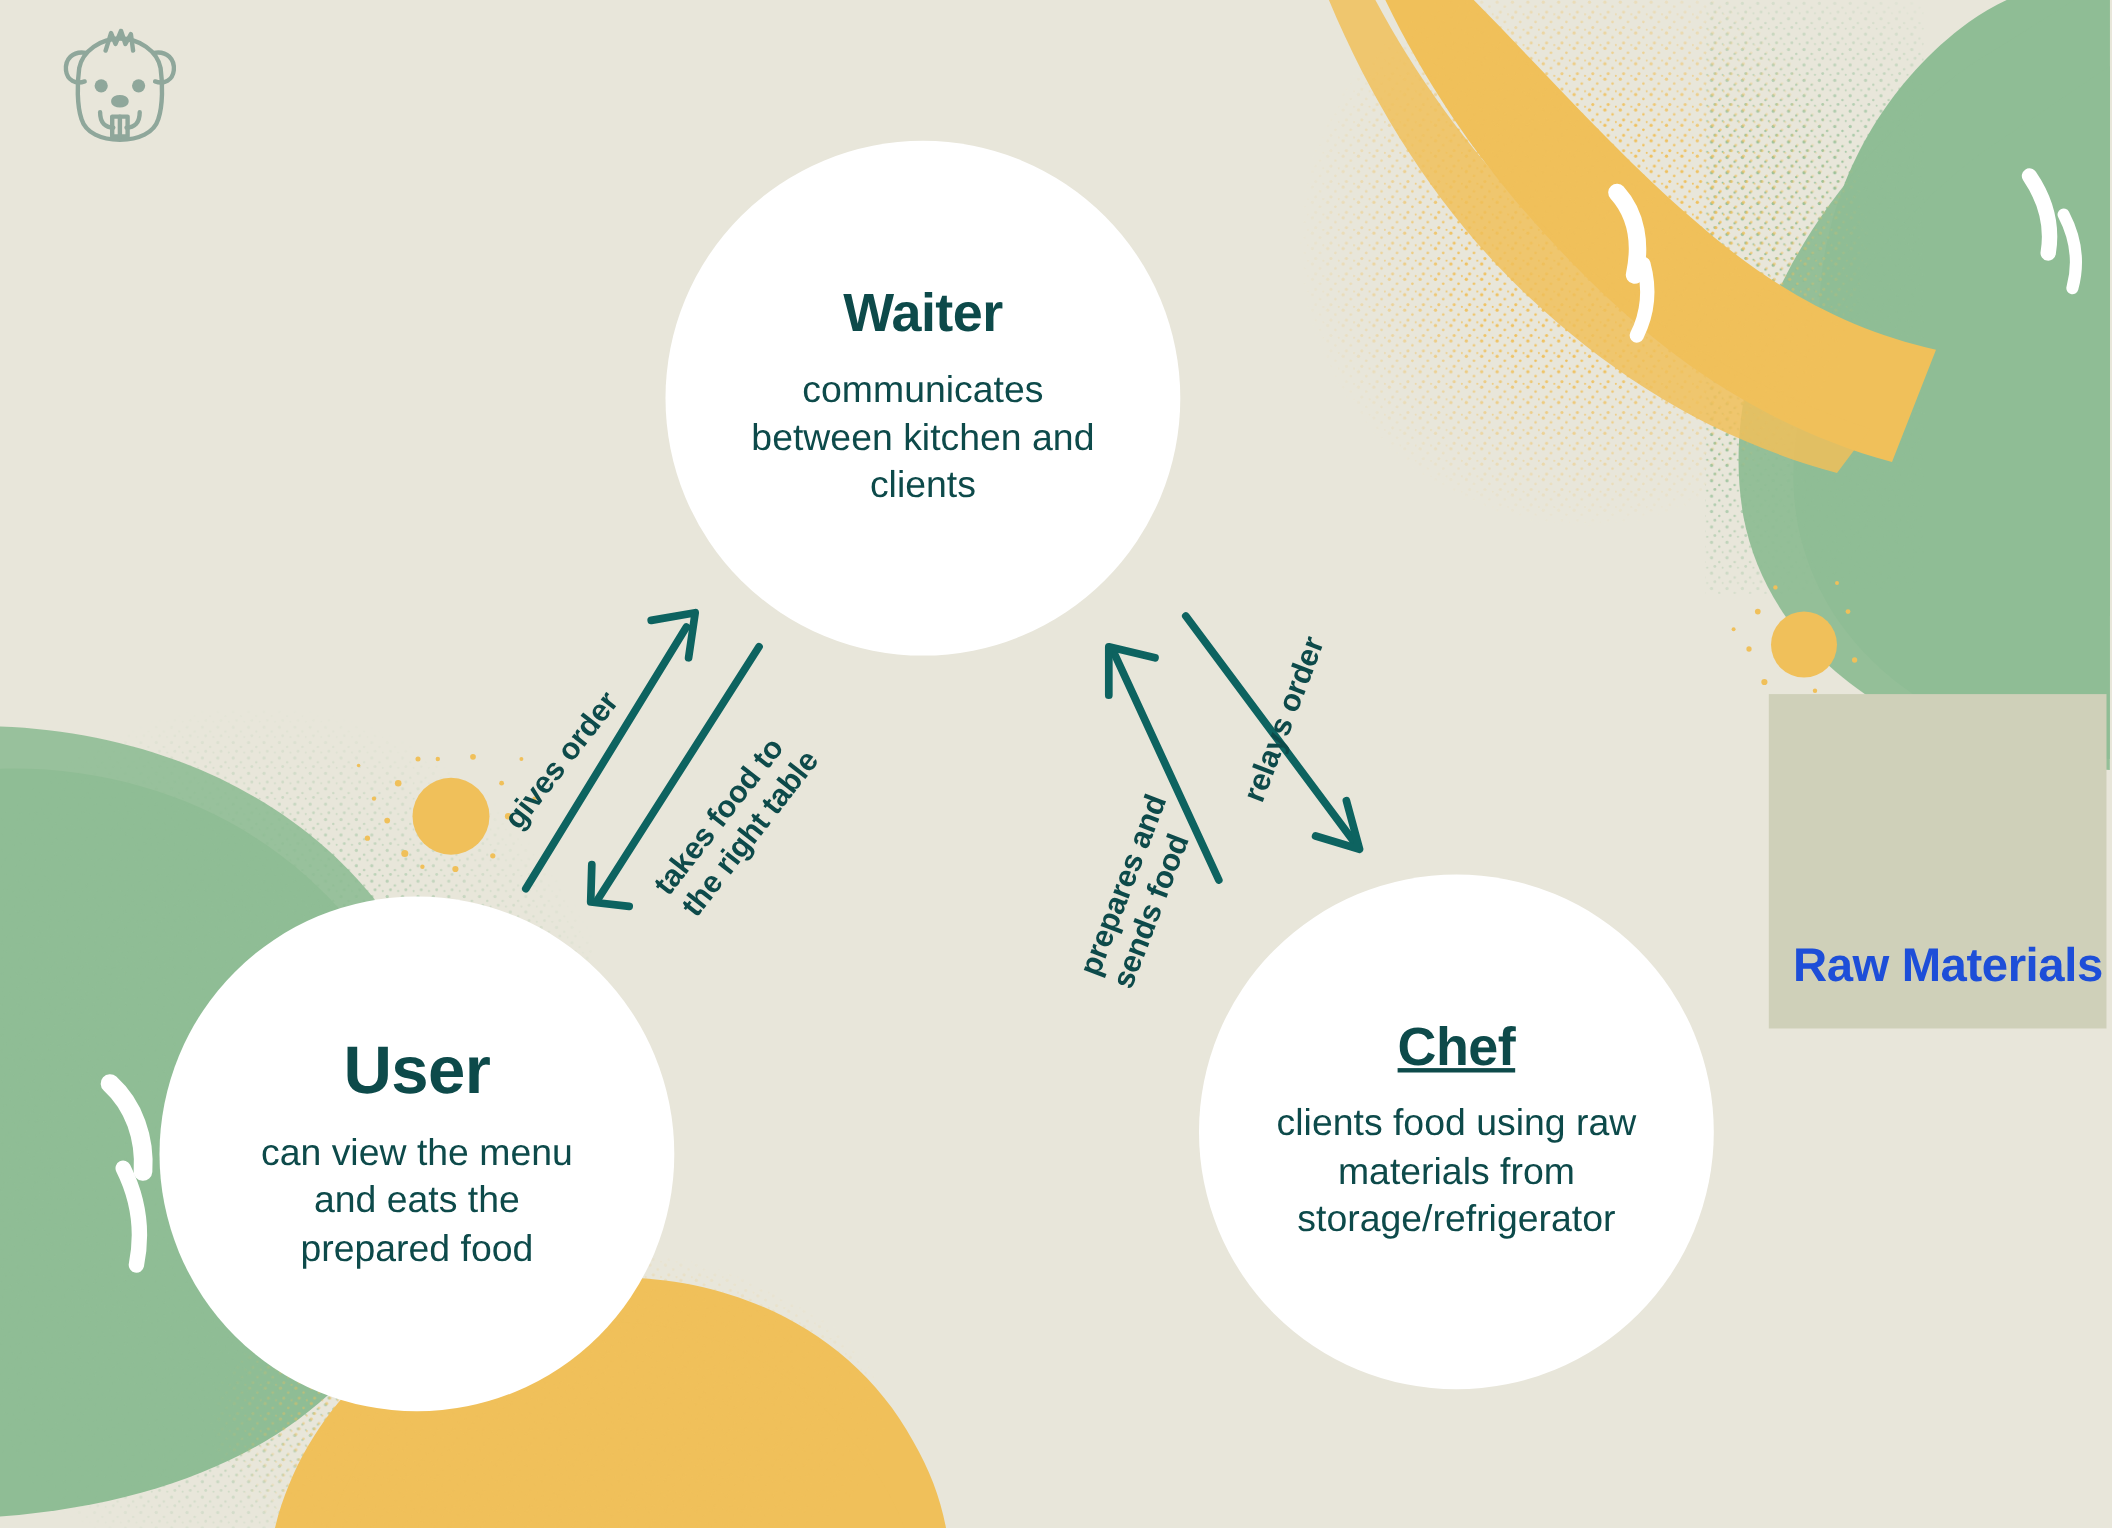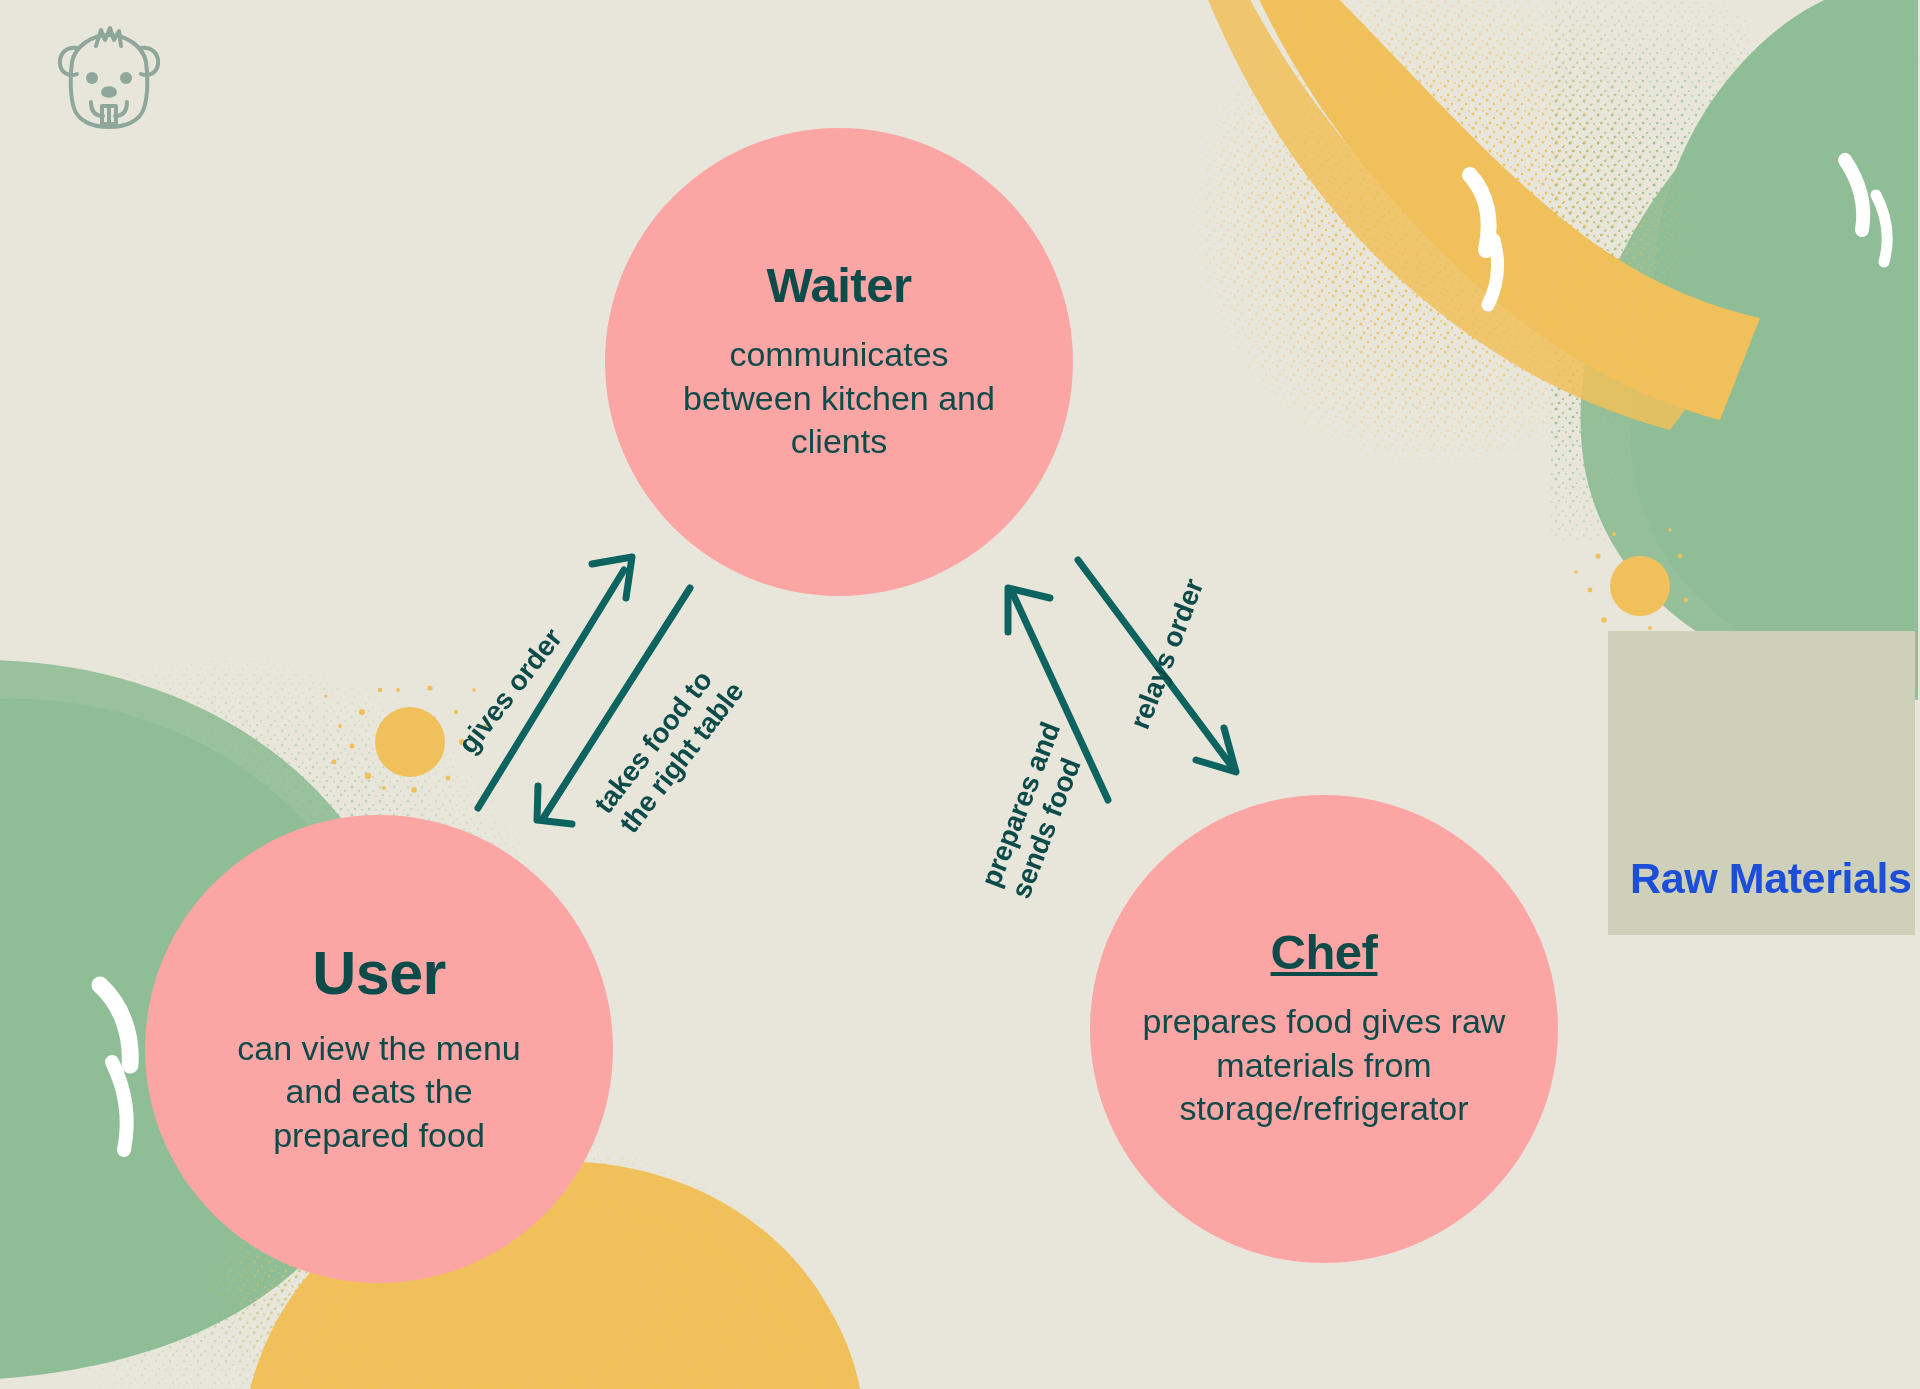--- a/index.html
+++ b/index.html
@@ -12,21 +12,21 @@
   #stage{position:absolute;inset:0;width:1920px;height:1389px;overflow:hidden;}
   .layer{position:absolute;inset:0;width:1920px;height:1389px;}
   svg.layer{display:block;}
 
   
   #logo{position:absolute;left:48px;top:26px;width:122px;height:110px;}
 
   
   .node{
     position:absolute;border-radius:50%;
-    background:#fca5a5;
+    background:#ffffff;
     display:flex;flex-direction:column;align-items:center;justify-content:center;
     text-align:center;color:#0d4a4a;
     box-sizing:border-box;
   }
   .node .title{
     font-weight:bold;letter-spacing:-0.5px;
     color:#0d4a4a;line-height:1.05;
   }
   .node .desc{
     line-height:1.28;color:#0d4a4a;font-weight:400;
@@ -245,21 +245,21 @@
     <div class="desc">communicates between kitchen and clients</div>
   </div>
 
   <div class="node" id="node-user">
     <div class="title">User</div>
     <div class="desc">can view the menu and eats the prepared food</div>
   </div>
 
   <div class="node" id="node-chef">
     <div class="title">Chef</div>
-    <div class="desc">prepares food gives raw materials from storage/refrigerator</div>
+    <div class="desc">clients food using raw materials from storage/refrigerator</div>
   </div>
 
   <div id="raw-box">
     <div class="title">Raw
 Materials</div>
   </div>
 
   <div class="alabel" id="lbl-gives-order">gives order</div>
   <div class="alabel" id="lbl-takes-food">takes food to
 the right table</div>

